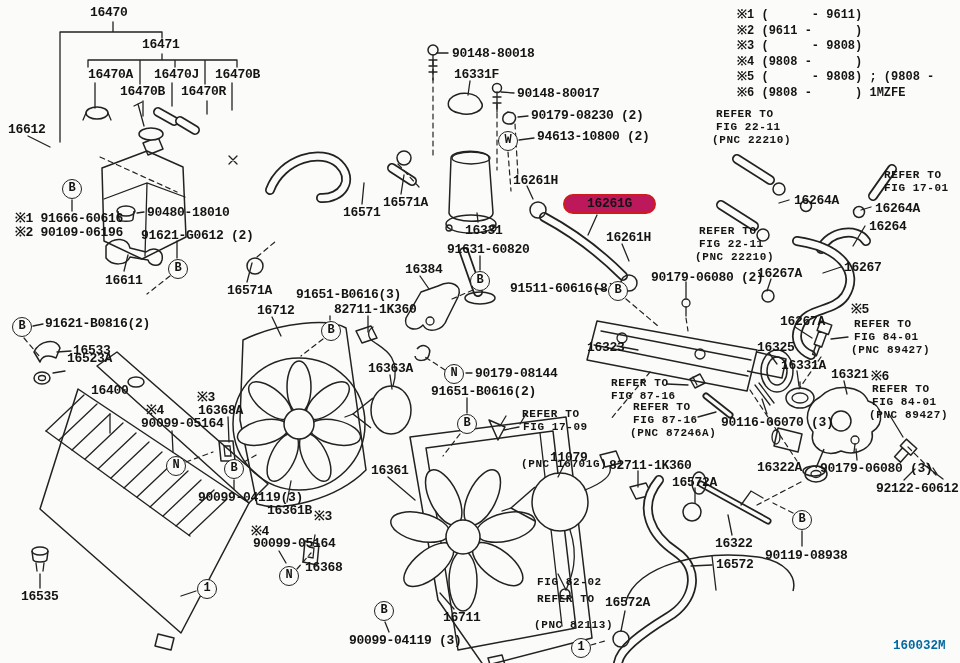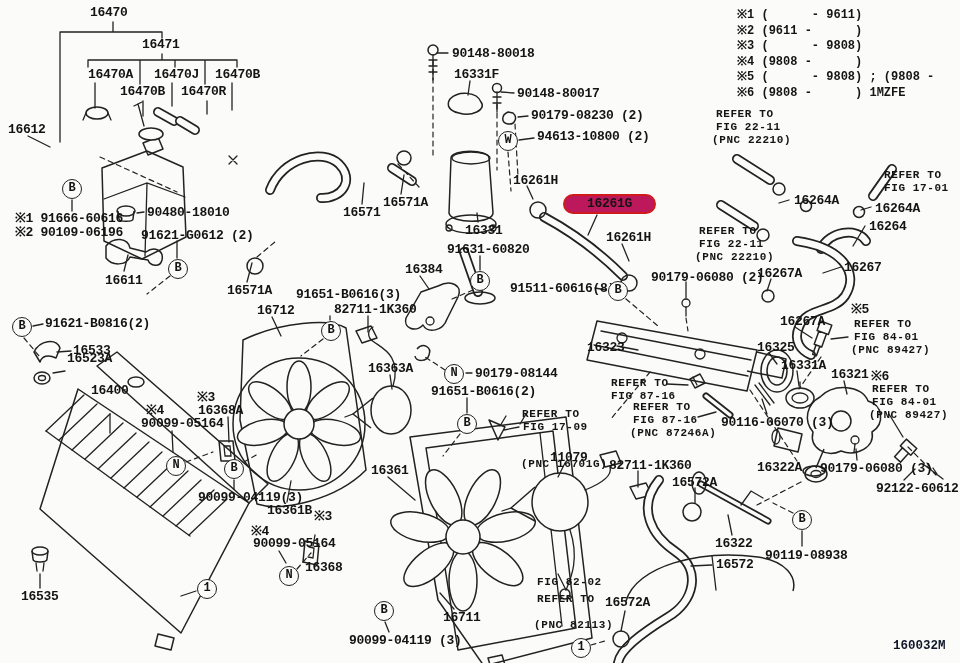--- a/index.html
+++ b/index.html
@@ -21,21 +21,21 @@
        color:#141414;white-space:pre;letter-spacing:-0.3px;}
   .lbl.sm{font-size:11px;line-height:12px;letter-spacing:0.6px;}
   .lbl.hl{border:2.5px solid #cf1b1b;border-radius:11px;padding:1px 22px;
           margin-left:-7px;margin-top:-3px;background:#be185d;}
   .callout{position:absolute;width:20px;height:20px;border:1.7px solid #222;
            border-radius:50%;box-sizing:border-box;text-align:center;
            font-size:12px;line-height:17px;font-weight:bold;color:#141414;
            background:#fbfbf9;}
   #legend{position:absolute;left:737px;top:8px;}
   #legend div{font-size:12px;line-height:15.5px;font-weight:bold;color:#141414;white-space:pre;}
-  .figcode{position:absolute;left:893px;top:639px;font-size:12.5px;font-weight:bold;color:#0f172a;}
+  .figcode{position:absolute;left:893px;top:639px;font-size:12.5px;font-weight:bold;color:#0369a1;}
 </style>
 </head>
 <body>
 
 <div class="stage">
 
 <svg width="960" height="663" viewBox="0 0 960 663">
 
   <path class="ln" d="M113,22 V32 M60,32 H162 M60,32 V142 M162,32 V38"></path>
   <path class="ln" d="M162,54 V60 M88,60 H237 M88,60 V67 M140,60 V84 M175,60 V67 M205,60 V84 M237,60 V67"></path>

